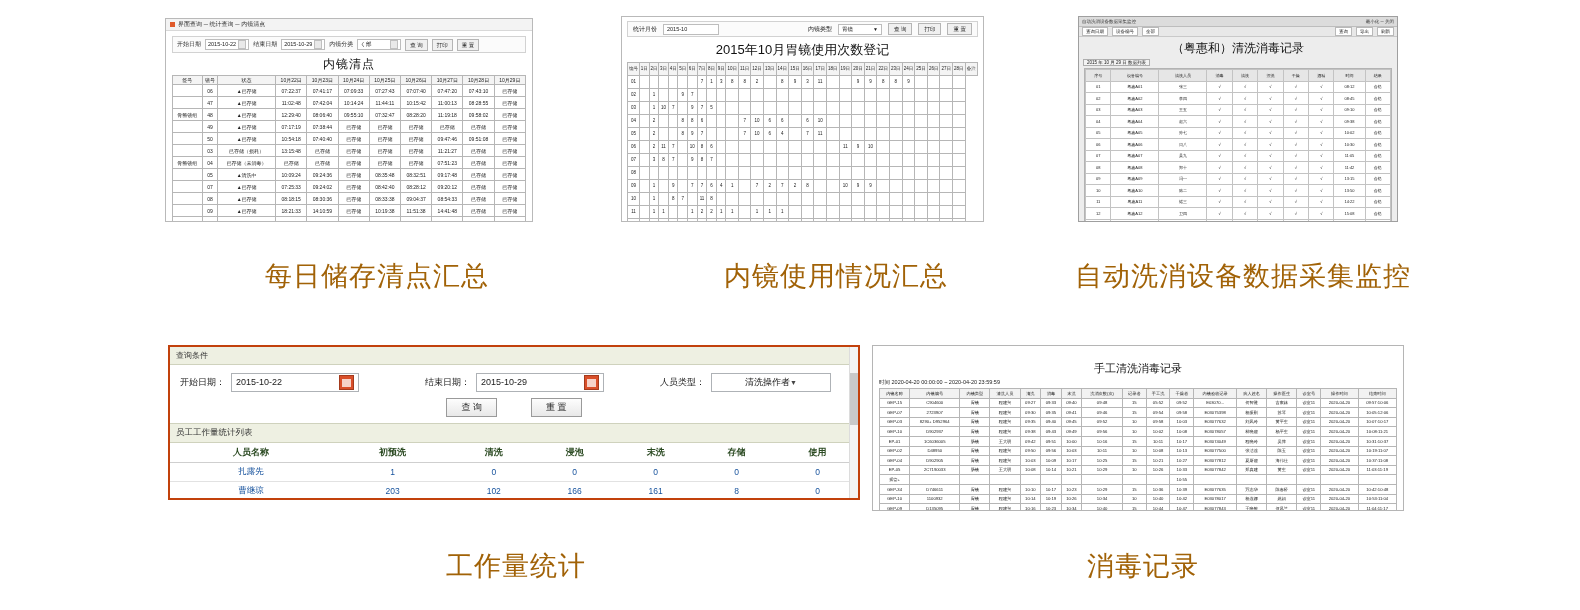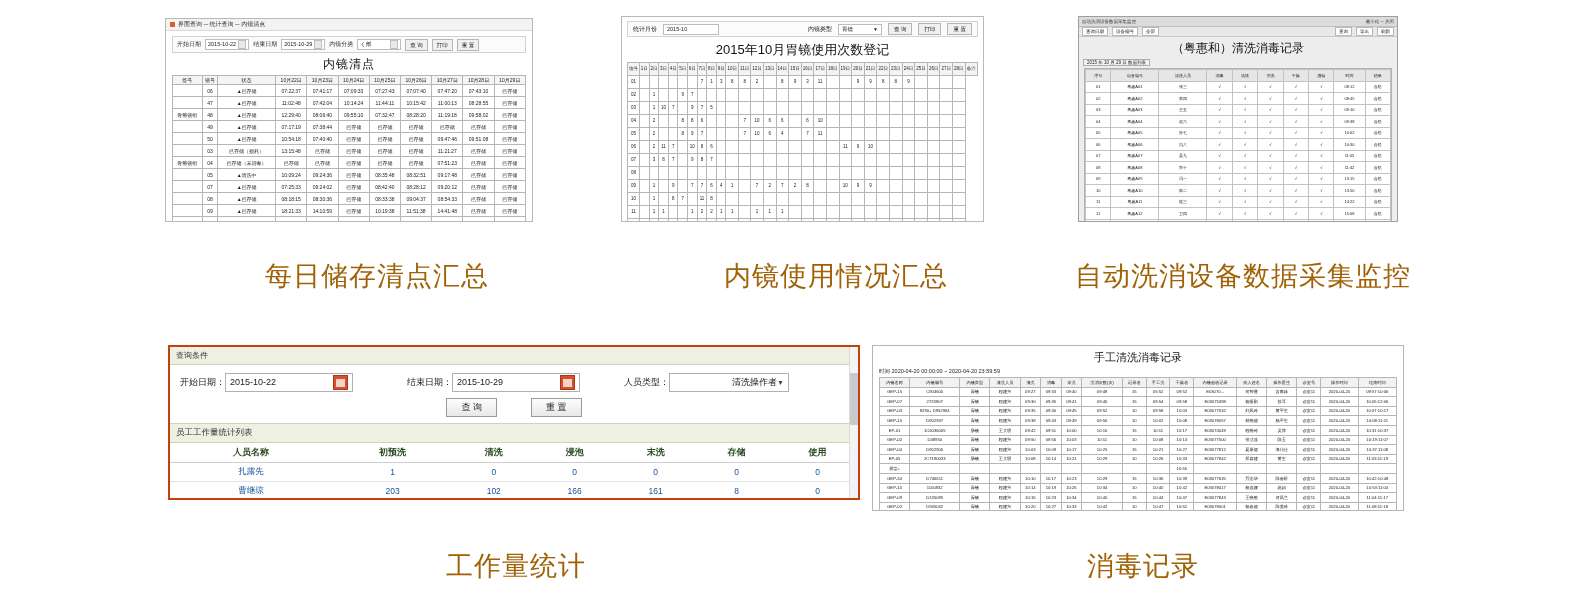--- a/index.html
+++ b/index.html
@@ -53,38 +53,38 @@
   #p3 .title{text-align:center;font-size:12px;margin:3px 0 2px;color:#111;}
   #p3 .mini{display:flex;font-size:4.5px;padding:0 4px;gap:3px;align-items:center;}
   #p3 .mini .b{border:1px solid #aeaeae;background:#f3f3f3;padding:0 3px;}
   #p3 .tbl-wrap{margin:2px 5px 0 5px;background:#fff;border:1px solid #b3b3b3;}
   #p3 table.grid td,#p3 table.grid th{font-size:4px;height:8.5px;border-color:#c3c3c3;}
   #p3 table.grid th{background:#e6e6e6;}
 
   
   #p4{left:168px;top:345px;width:692px;height:155px;border:2px solid #c2410c;background:#fff;}
   #p4 .secthead{background:#eef0e2;border-bottom:1px solid #cfd2bd;font-size:8px;padding:3px 6px;color:#333;}
-  #p4 .formrow{display:flex;align-items:center;font-size:9px;padding:8px 10px 2px;}
+  #p4 .formrow{display:flex;align-items:center;font-size:9px;padding:8px 10px 2px;gap:6px;}
   #p4 .inputbox{border:1px solid #aeb2b6;background:#fff;height:17px;line-height:17px;font-size:9px;padding:0 4px;display:flex;align-items:center;justify-content:space-between;}
   #p4 .cal{width:13px;height:13px;background:#d94f2a;border:1px solid #a33a1d;display:inline-block;position:relative;}
   #p4 .cal:after{content:"";position:absolute;left:2px;top:3px;right:2px;bottom:2px;background:#fff;opacity:.75;}
-  #p4 .selbox{border:1px solid #aeb2b6;background:#fff;height:17px;line-height:17px;font-size:9px;padding:0 4px;width:110px;display:flex;align-items:center;justify-content:flex-end;}
+  #p4 .selbox{border:1px solid #aeb2b6;background:#fff;height:17px;line-height:17px;font-size:9px;padding:0 4px;width:110px;display:flex;align-items:center;justify-content:center;}
   #p4 .selbox .arw{font-size:7px;color:#444;}
   #p4 .btnrow{display:flex;justify-content:center;gap:34px;padding:4px 0 6px;}
   #p4 .bbtn{border:1px solid #9a9a9a;background:linear-gradient(#fdfdfd,#e8e8e8);font-size:9px;padding:2px 14px;color:#222;}
   #p4 .listhead{background:#eef0e2;border-top:1px solid #cfd2bd;border-bottom:1px solid #cfd2bd;font-size:8.5px;padding:3px 6px;color:#333;}
   #p4 table.wl{border-collapse:collapse;width:100%;}
   #p4 table.wl th{font-size:9px;font-weight:bold;color:#2b4a22;border-bottom:1px solid #cfcfcf;padding:3px 0;text-align:center;background:#fff;}
   #p4 table.wl td{font-size:8.5px;color:#15519c;border-bottom:1px solid #e2e2e2;padding:3px 0;text-align:center;}
   #p4 .vscroll{position:absolute;right:0;top:0;width:8px;height:100%;background:#f4f4f4;border-left:1px solid #dcdcdc;}
   #p4 .vscroll i{display:block;width:8px;height:52px;background:#c9c9c9;margin-top:26px;}
 
   
   #p5{left:872px;top:345px;width:532px;height:166px;border:1px solid #b5b5b5;background:#fff;}
-  #p5 .title{text-align:center;font-size:11px;margin:4px 0 3px;color:#111;}
+  #p5 .title{text-align:center;font-size:11px;margin:15px 0 3px;color:#111;}
   #p5 .timerow{font-size:5.5px;padding:0 6px 2px;color:#222;}
   #p5 .tbl-wrap{margin:0 6px;}
   #p5 table.grid td,#p5 table.grid th{font-size:4.2px;height:8.6px;padding:0 1px;}
   #p5 table.grid th{background:#f2f2f2;}
 
   .cap1{left:265px;top:258px;width:220px;}
   .cap2{left:724px;top:258px;width:220px;}
   .cap3{left:1075px;top:258px;width:336px;}
   .cap4{left:446px;top:548px;width:136px;}
   .cap5{left:1063px;top:548px;width:160px;}

